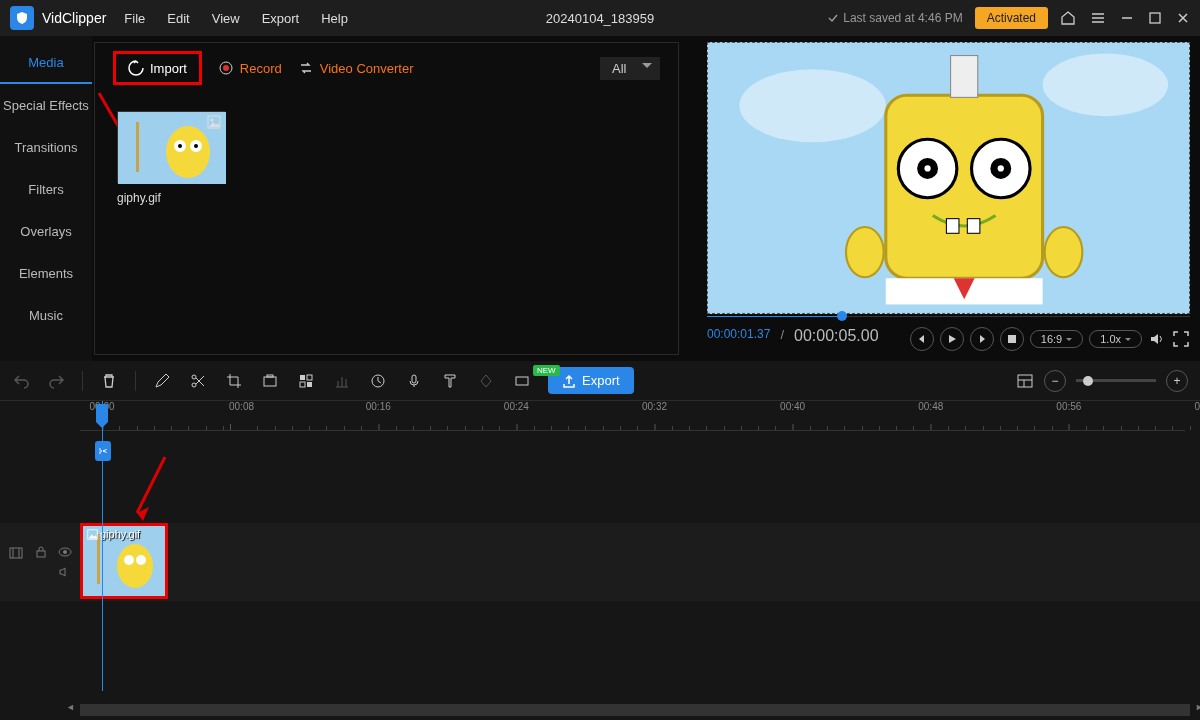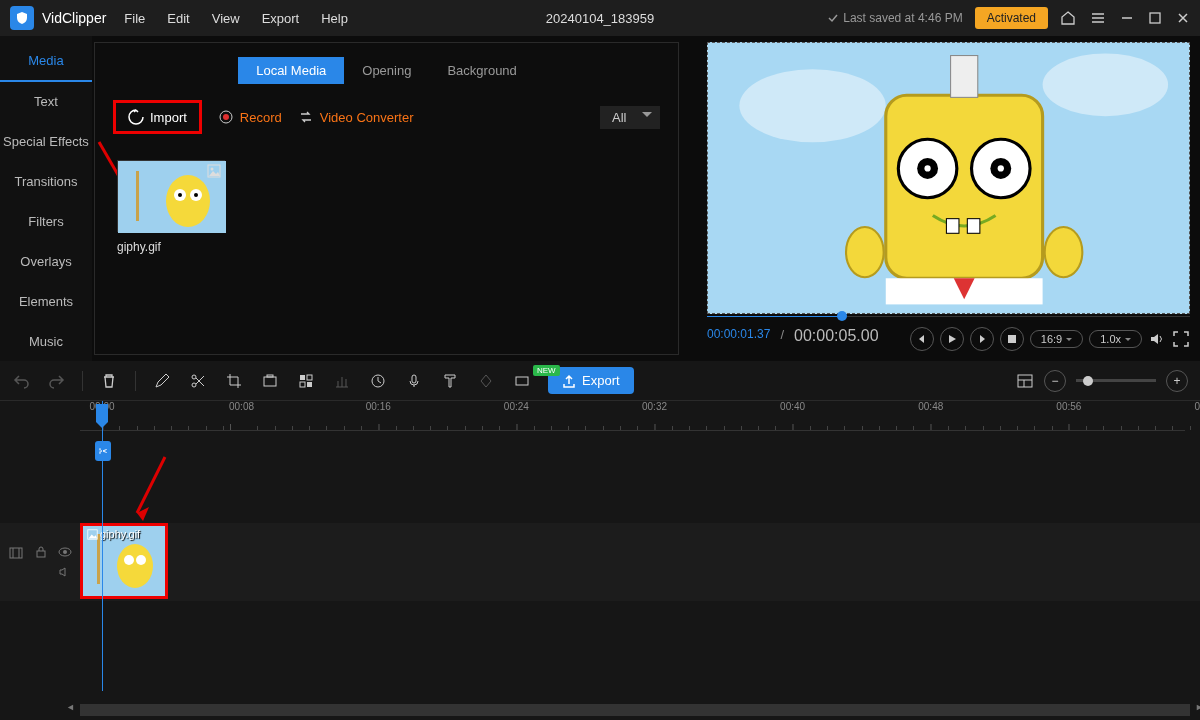--- a/index.html
+++ b/index.html
@@ -132,35 +132,29 @@
       <svg width="14" height="14" viewBox="0 0 14 14">
           <path d="M3 3l8 8M11 3l-8 8" stroke="#ccc" stroke-width="1.5"></path>
         </svg>
     </div>
   </div>
 </div>
 
 <div class="upper">
   <div class="sidebar">
     <div class="side-item active">Media</div>
-    <div class="side-item">Text</div>
     <div class="side-item">Special Effects</div>
     <div class="side-item">Transitions</div>
     <div class="side-item">Filters</div>
     <div class="side-item">Overlays</div>
     <div class="side-item">Elements</div>
     <div class="side-item">Music</div>
   </div>
 
   <div class="media-panel">
-    <div class="media-tabs">
-      <div class="media-tab active">Local Media</div>
-      <div class="media-tab">Opening</div>
-      <div class="media-tab">Background</div>
-    </div>
     <div class="media-actions">
       <div class="import-btn">
         <svg width="16" height="16" viewBox="0 0 16 16">
             <path d="M8 1a7 7 0 1 0 7 7" fill="none" stroke="#fff" stroke-width="1.5"></path>
             <path d="M8 1l2 2M8 1L6 3" stroke="#fff" stroke-width="1.5"></path>
           </svg>
         <span>Import</span>
       </div>
       <div class="action-btn">
         <svg width="16" height="16" viewBox="0 0 16 16">

